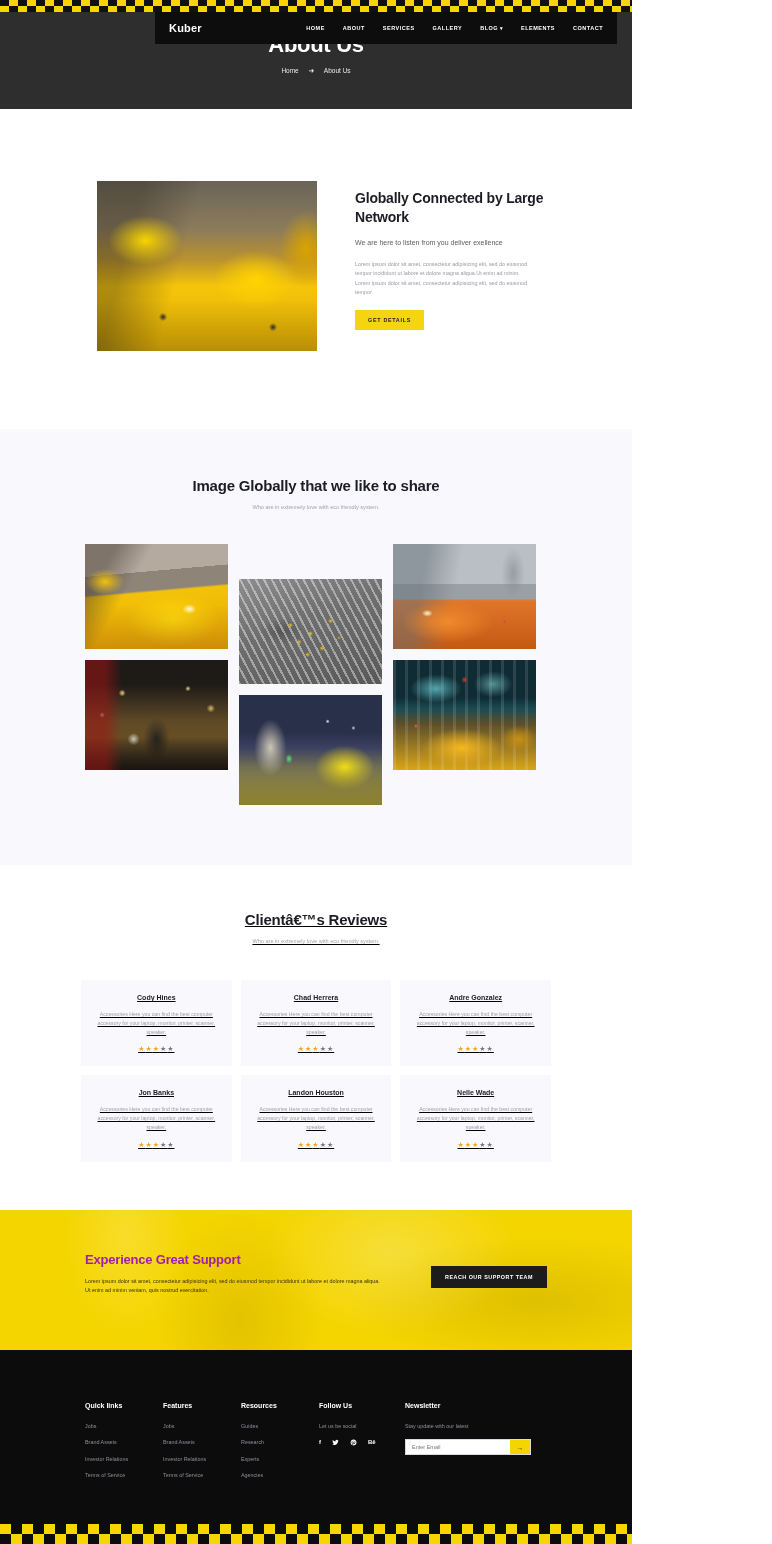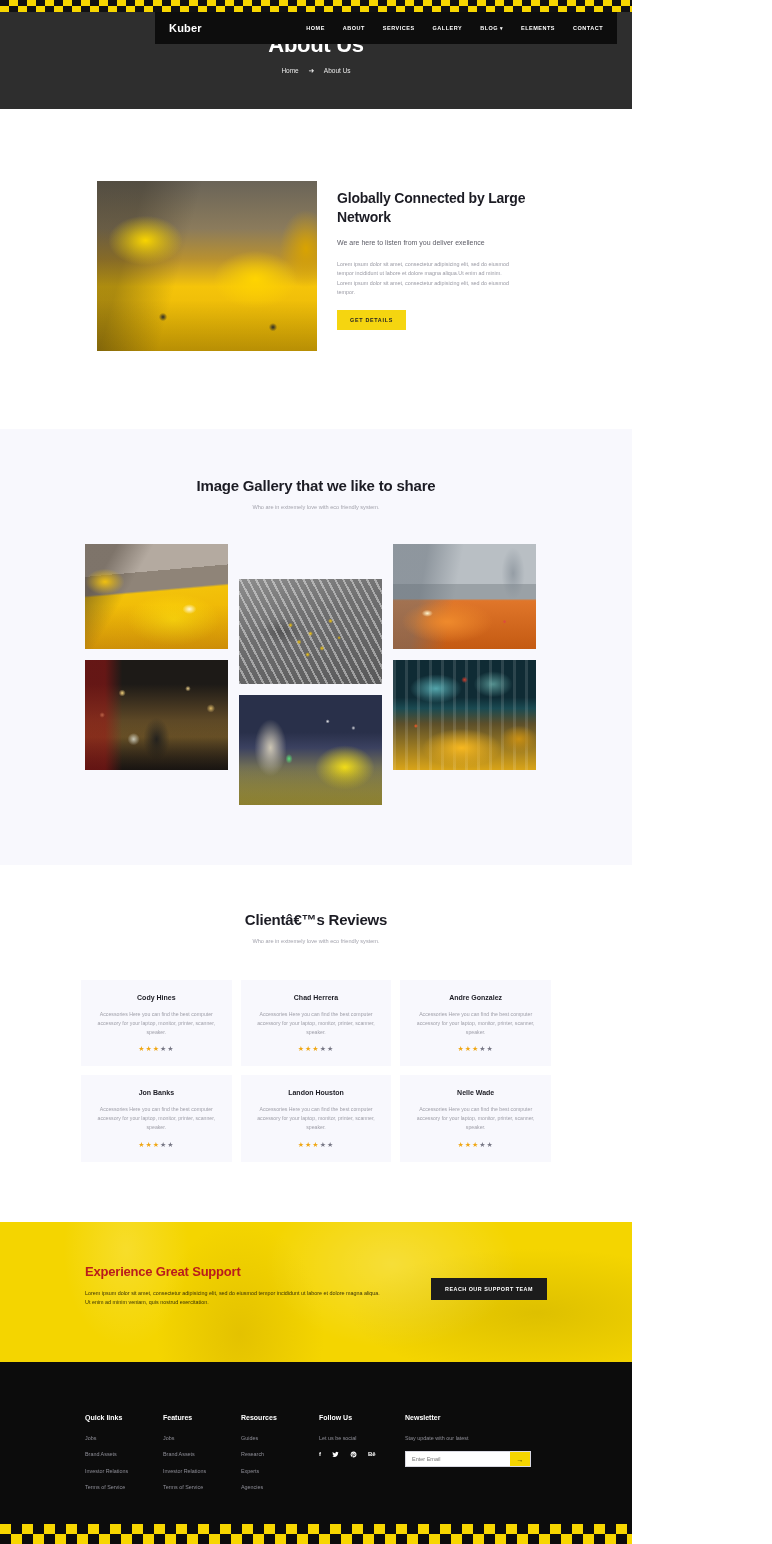--- a/index.html
+++ b/index.html
@@ -110,21 +110,21 @@
 
   
   .about {
     background: #fff;
     padding: 72px 0 78px;
   }
   .about-inner {
     width: 462px;
     margin: 0 auto;
     display: flex;
-    gap: 20px;
+    gap: 38px;
     padding-left: 12px;
   }
   .about-photo {
     width: 220px;
     height: 170px;
     flex: 0 0 220px;
     position: relative;
     overflow: hidden;
     background: #c8a02a;
   }
@@ -187,21 +187,21 @@
     gap: 11px;
     align-items: flex-start;
   }
   .gal-col { display: flex; flex-direction: column; gap: 11px; }
   .gal-col.mid { padding-top: 35px; }
   .gal-img { width: 143px; display: block; overflow: hidden; }
   .h1 { height: 105px; }
   .h2 { height: 110px; }
 
   
-  .reviews { background: #fff; padding: 46px 0 60px; }
+  .reviews { background: #fff; padding: 46px 0 48px; text-decoration: underline; }
   .rev-grid {
     width: 470px;
     margin: 36px auto 0;
     display: grid;
     grid-template-columns: repeat(3, 1fr);
     gap: 9px;
   }
   .rev-card {
     background: #f8f8fd;
     padding: 14px 11px 13px;
@@ -241,21 +241,21 @@
   .support-inner {
     position: relative;
     width: 462px;
     margin: 0 auto;
     padding-top: 42px;
     display: flex;
     align-items: flex-start;
   }
   .support h3 {
     font-size: 13px;
-    color: #b91c1c;
+    color: #a21caf;
     font-weight: bold;
     letter-spacing: -.2px;
   }
   .support p {
     margin-top: 10px;
     font-size: 5.4px;
     color: #3a3306;
     line-height: 1.7;
     max-width: 300px;
   }
@@ -509,21 +509,21 @@
       <div class="about-text">
         <h2>Globally Connected by Large Network</h2>
         <p class="lead">We are here to listen from you deliver exellence</p>
         <p class="body">Lorem ipsum dolor sit amet, consectetur adipisicing elit, sed do eiusmod tempor incididunt ut labore et dolore magna aliqua.Ut enim ad minim. Lorem ipsum dolor sit amet, consectetur adipisicing elit, sed do eiusmod tempor.</p>
         <button class="btn-yellow">GET DETAILS</button>
       </div>
     </div>
   </section>
 
   <section class="gallery">
-    <h2 class="sec-title">Image Gallery that we like to share</h2>
+    <h2 class="sec-title">Image Globally that we like to share</h2>
     <p class="sec-sub">Who are in extremely love with eco friendly system.</p>
     <div class="gal-grid">
       <div class="gal-col">
         <div class="gal-img h1">
             <div class="ph ph-yellowcab"></div>
           </div>
         <div class="gal-img h2">
             <div class="ph ph-night"></div>
           </div>
       </div>

